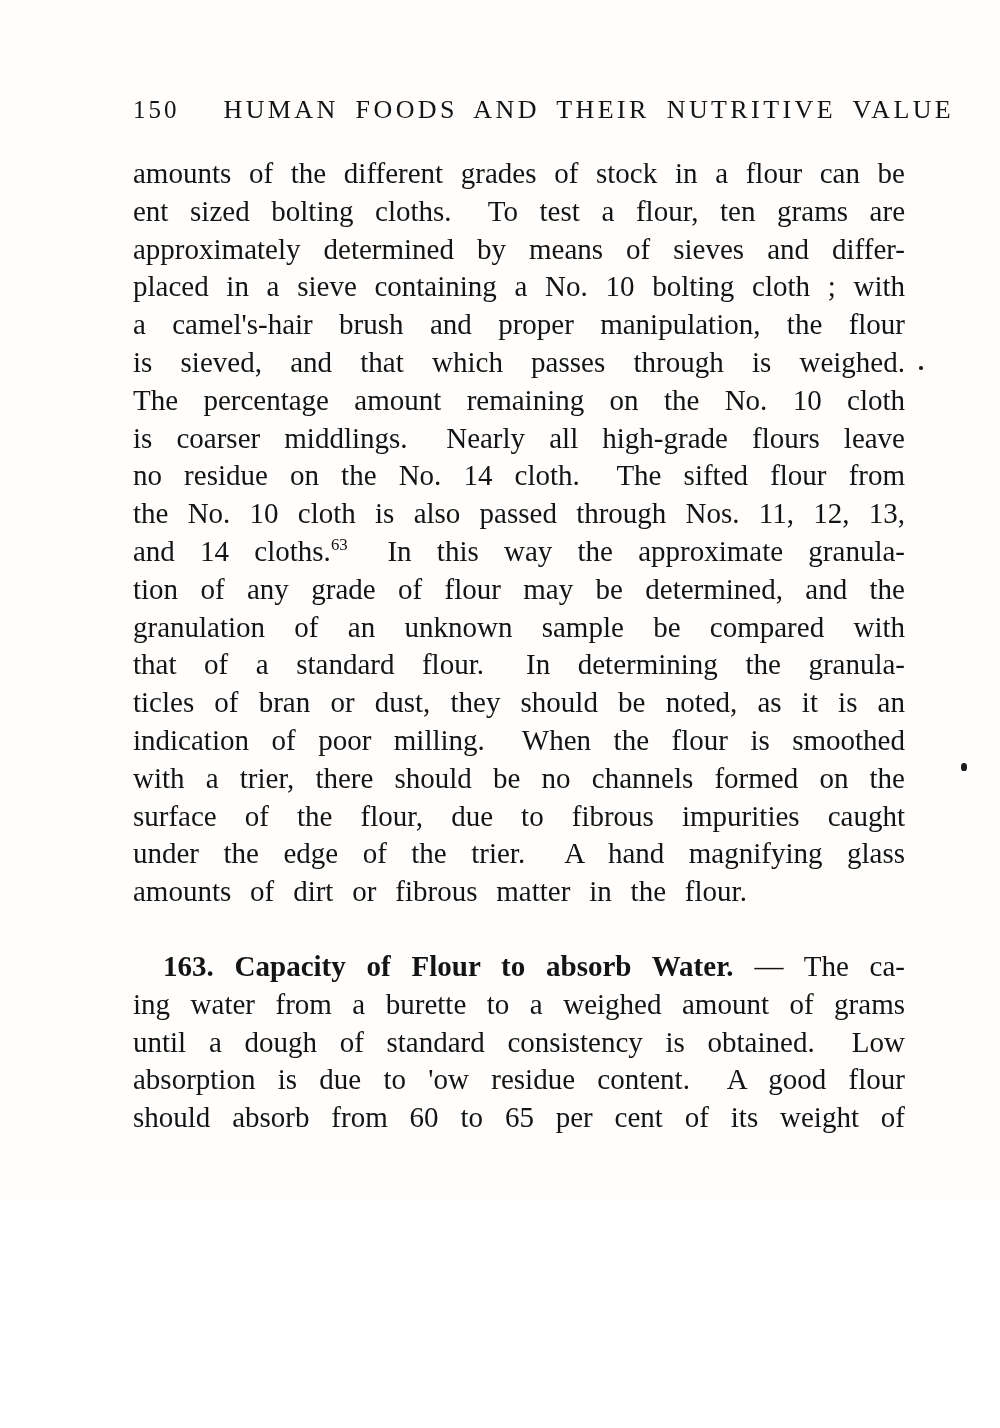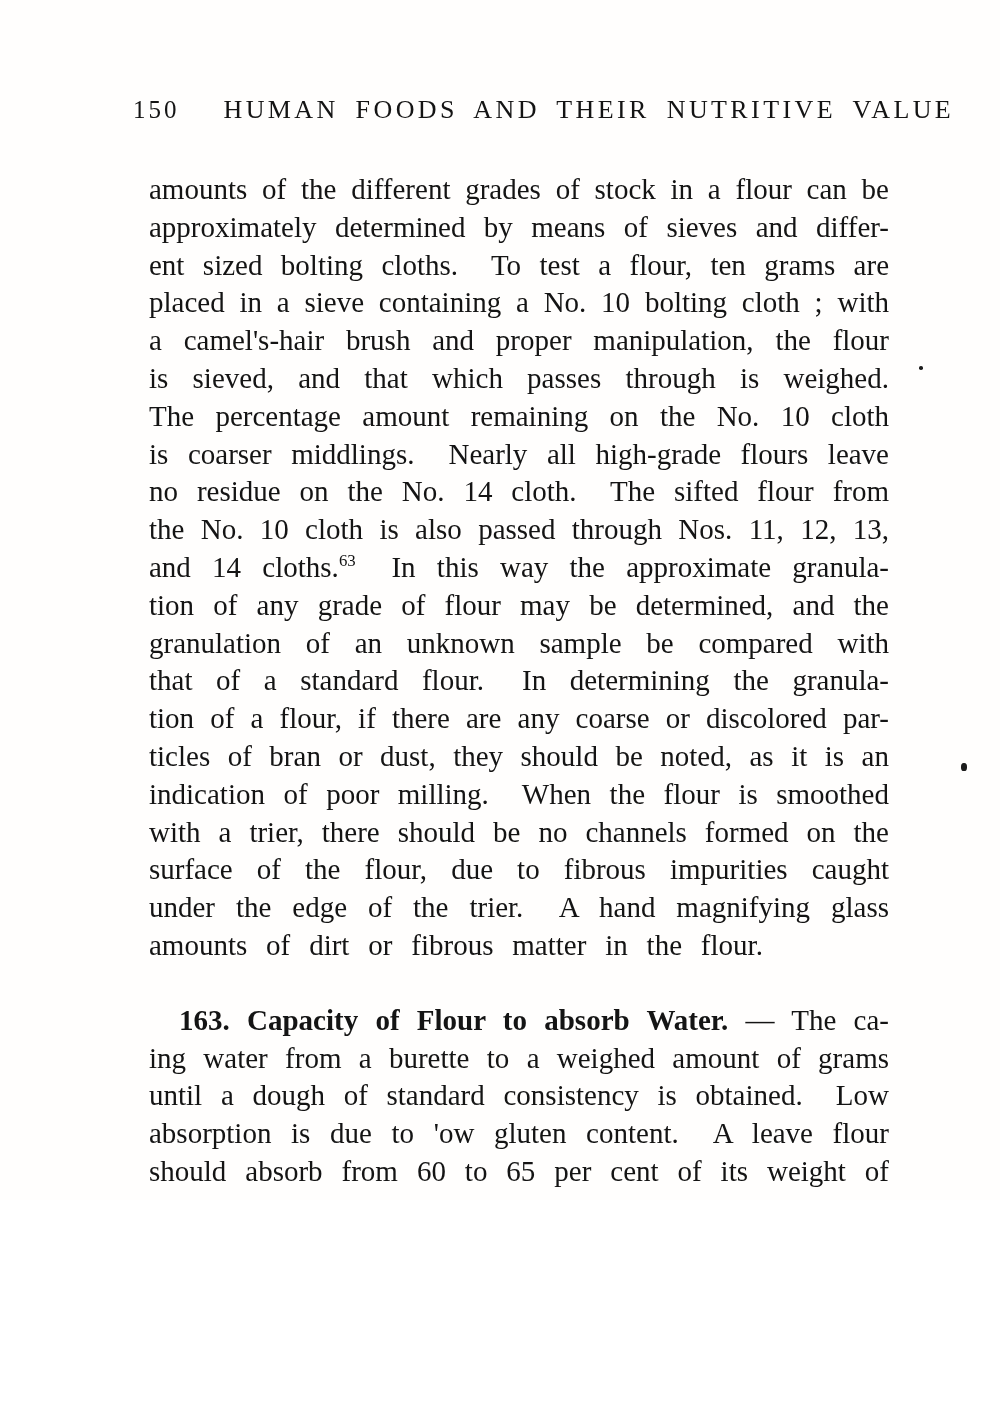--- a/index.html
+++ b/index.html
@@ -36,21 +36,21 @@
     word-spacing: 7px;
   }
   .page-body {
     position: absolute;
     left: 133px;
     top: 155px;
     width: 772px;
     font-size: 29px;
     line-height: 37.8px;
   }
-  .para { margin: 16px; }
+  .para { margin: 0; }
   .para + .para { margin-top: 37px; }
   .line {
     text-align: justify;
     text-align-last: justify;
   }
   .line.last {
     text-align-last: left;
   }
   .line.wide {
     word-spacing: 0.40em;
@@ -76,45 +76,44 @@
 <body>
 
 <div class="scan-page">
   <div class="page-header">
     <span class="page-number">150</span>
     <span class="running-title">HUMAN FOODS AND THEIR NUTRITIVE VALUE</span>
   </div>
   <div class="page-body">
       <div class="para">
         <div class="line"><span>amounts of the different grades of stock in a flour can be</span></div>
+        <div class="line"><span>ent sized bolting cloths.  To test a flour, ten grams are</span></div>
         <div class="line"><span>approximately determined by means of sieves and differ-</span></div>
-        <div class="line"><span>ent sized bolting cloths.  To test a flour, ten grams are</span></div>
         <div class="line"><span>placed in a sieve containing a No. 10 bolting cloth ; with</span></div>
         <div class="line"><span>a camel's-hair brush and proper manipulation, the flour</span></div>
         <div class="line"><span>is sieved, and that which passes through is weighed.</span></div>
         <div class="line"><span>The percentage amount remaining on the No. 10 cloth</span></div>
         <div class="line"><span>is coarser middlings.  Nearly all high-grade flours leave</span></div>
         <div class="line"><span>no residue on the No. 14 cloth.  The sifted flour from</span></div>
         <div class="line"><span>the No. 10 cloth is also passed through Nos. 11, 12, 13,</span></div>
         <div class="line"><span>and 14 cloths.</span><sup>63</sup><span>  In this way the approximate granula-</span></div>
         <div class="line"><span>tion of any grade of flour may be determined, and the</span></div>
         <div class="line"><span>granulation of an unknown sample be compared with</span></div>
         <div class="line"><span>that of a standard flour.  In determining the granula-</span></div>
-        <div class="line"><span>tion of a flour, if there are any coarse or discolored par-</span></div>
         <div class="line"><span>ticles of bran or dust, they should be noted, as it is an</span></div>
         <div class="line"><span>indication of poor milling.  When the flour is smoothed</span></div>
         <div class="line"><span>with a trier, there should be no channels formed on the</span></div>
         <div class="line"><span>surface of the flour, due to fibrous impurities caught</span></div>
         <div class="line"><span>under the edge of the trier.  A hand magnifying glass</span></div>
         <div class="line last wide"><span>amounts of dirt or fibrous matter in the flour.</span></div>
       </div>
       <div class="para">
         <div class="line indent"><b>163. Capacity of Flour to absorb Water.</b><span> — The ca-</span></div>
         <div class="line"><span>ing water from a burette to a weighed amount of grams</span></div>
         <div class="line"><span>until a dough of standard consistency is obtained.  Low</span></div>
-        <div class="line"><span>absorption is due to 'ow gluten content.  A leave flour</span></div>
+        <div class="line"><span>absorption is due to 'ow residue content.  A good flour</span></div>
         <div class="line"><span>should absorb from 60 to 65 per cent of its weight of</span></div>
       </div>
     </div>
 <div class="speck" style="left: 919px; top: 366px; width: 4px; height: 4px;"></div>
     <div class="speck" style="left: 961px; top: 763px; width: 6px; height: 8px;"></div>
     <div class="speck" style="left: 980px; top: 1231px; width: 5px; height: 9px;"></div>
   </div>
 
 </body></html>

